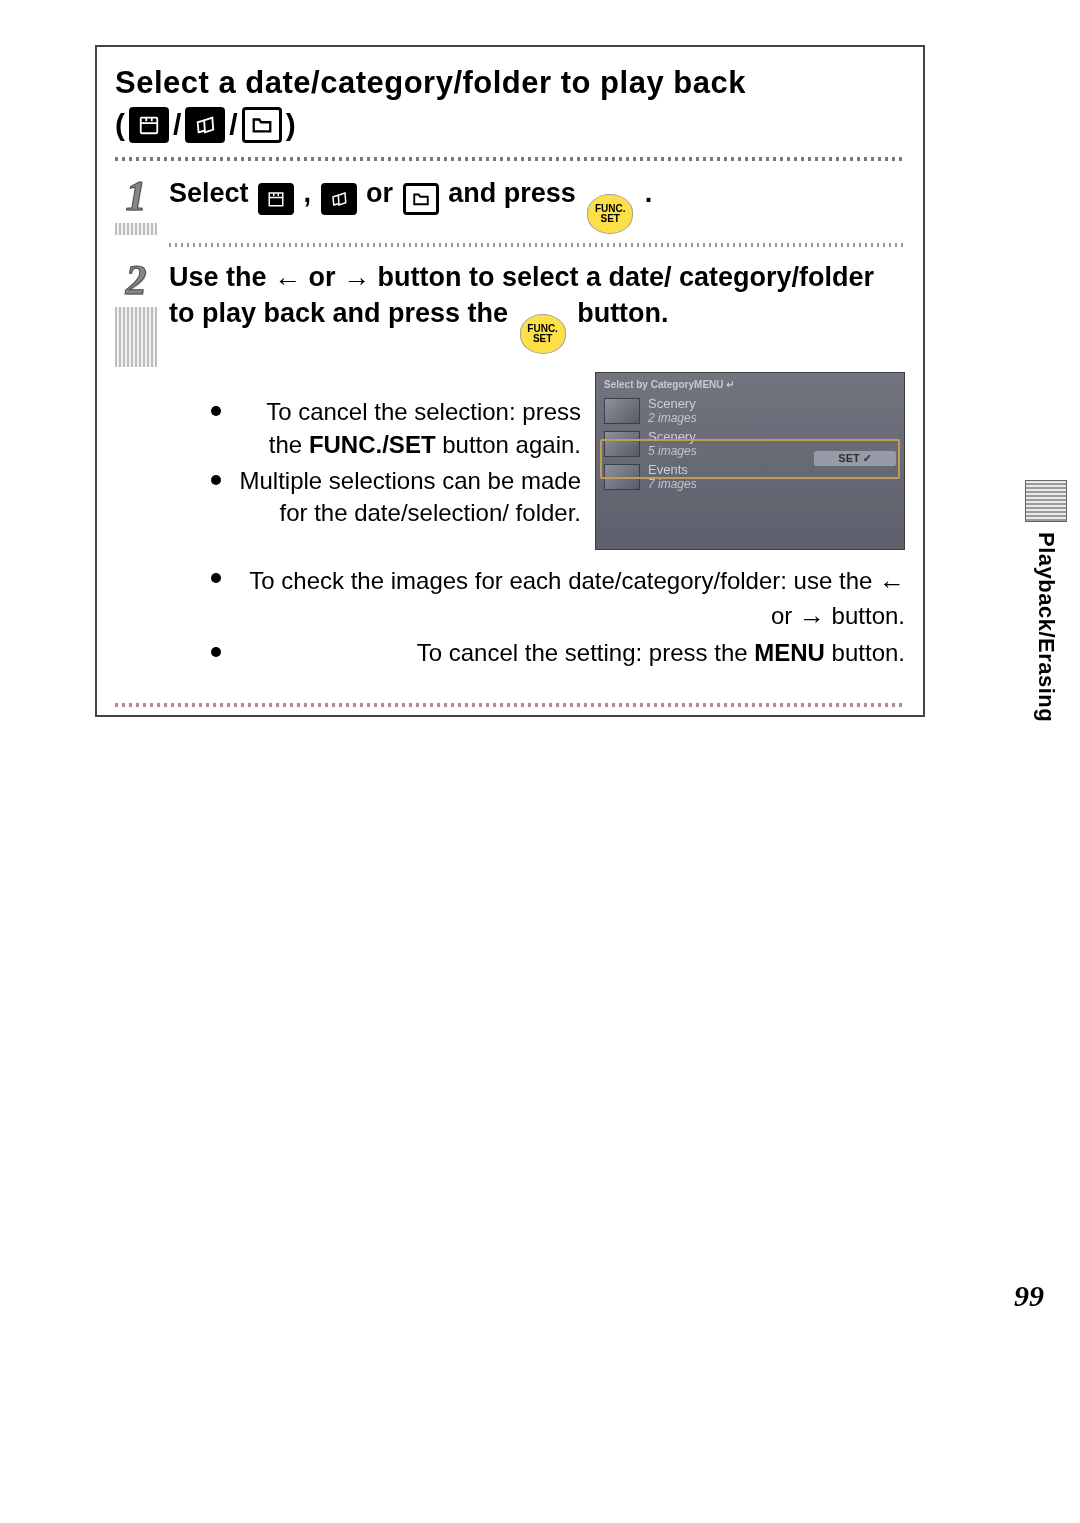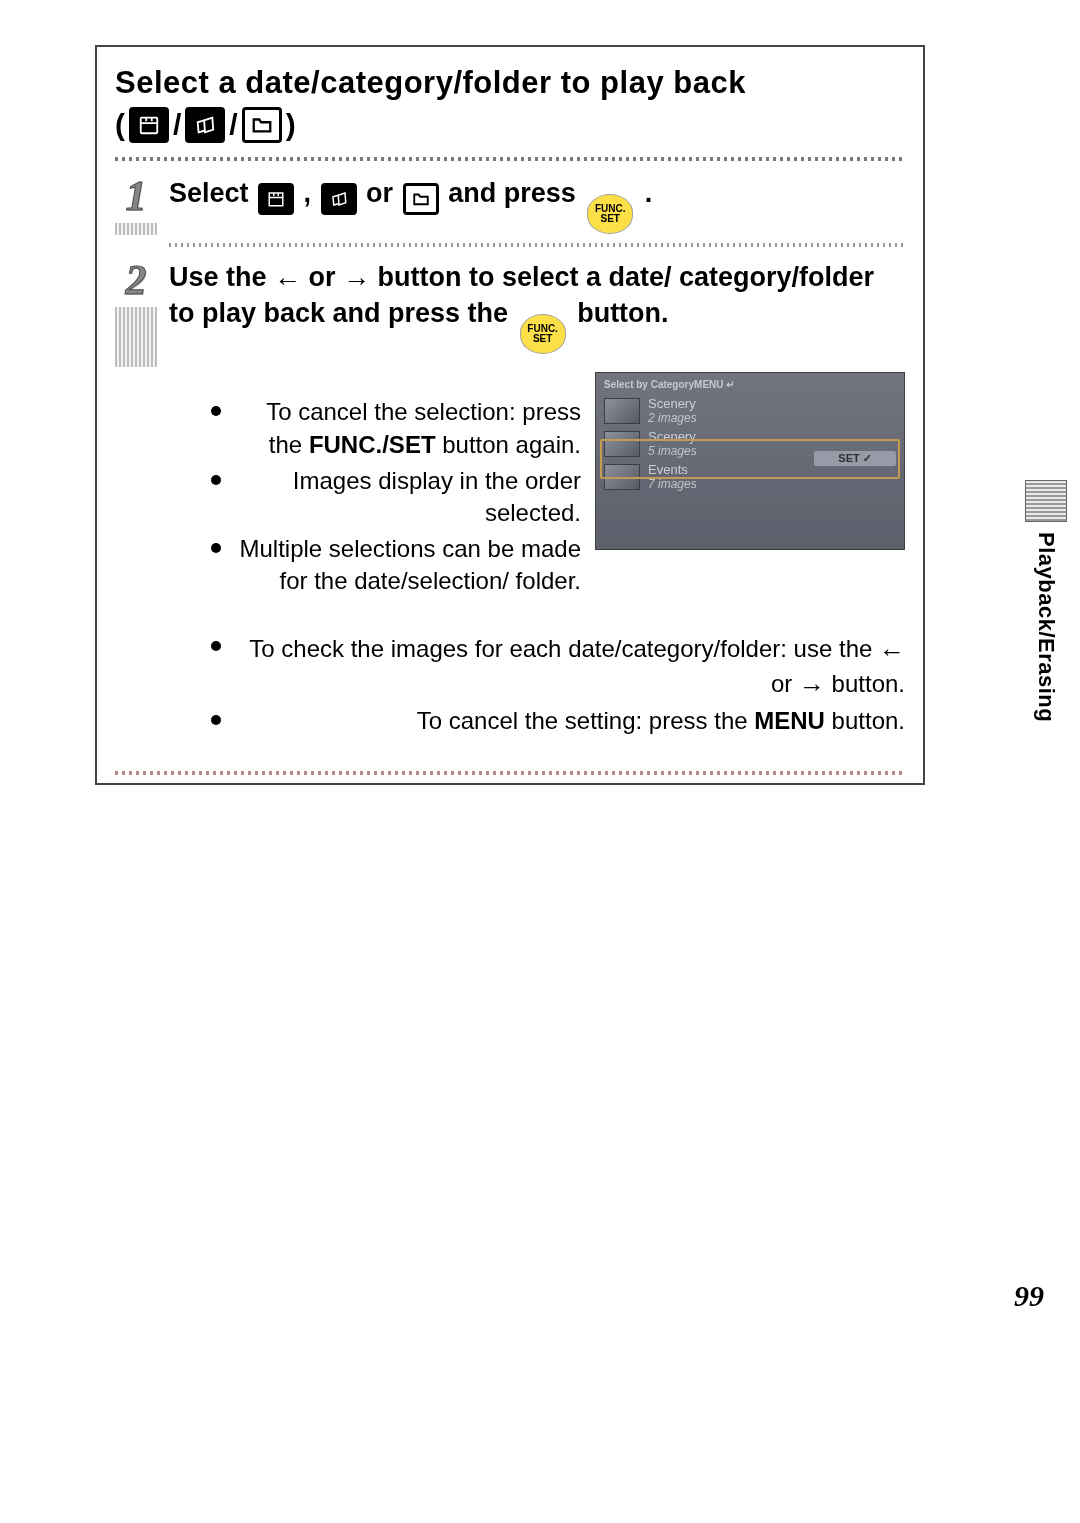--- a/index.html
+++ b/index.html
@@ -134,23 +134,20 @@
             </span>
             <span> button.</span>
           </span>
 
           <div class="content-row">
             <ul class="bullets">
               <li>
                 <span>To cancel the selection: press the </span><b>FUNC./SET</b><span> button again.</span>
               </li>
               <li>
-                <span>Images display in the order selected.</span>
-              </li>
-              <li>
                 <span>Multiple selections can be made for the date/selection/ folder.</span>
               </li>
             </ul>
 
             <div class="screen">
               <div class="ttl">
                 <span>Select by Category</span>
                 <span>MENU ↵</span>
               </div>
               <div class="rows">

